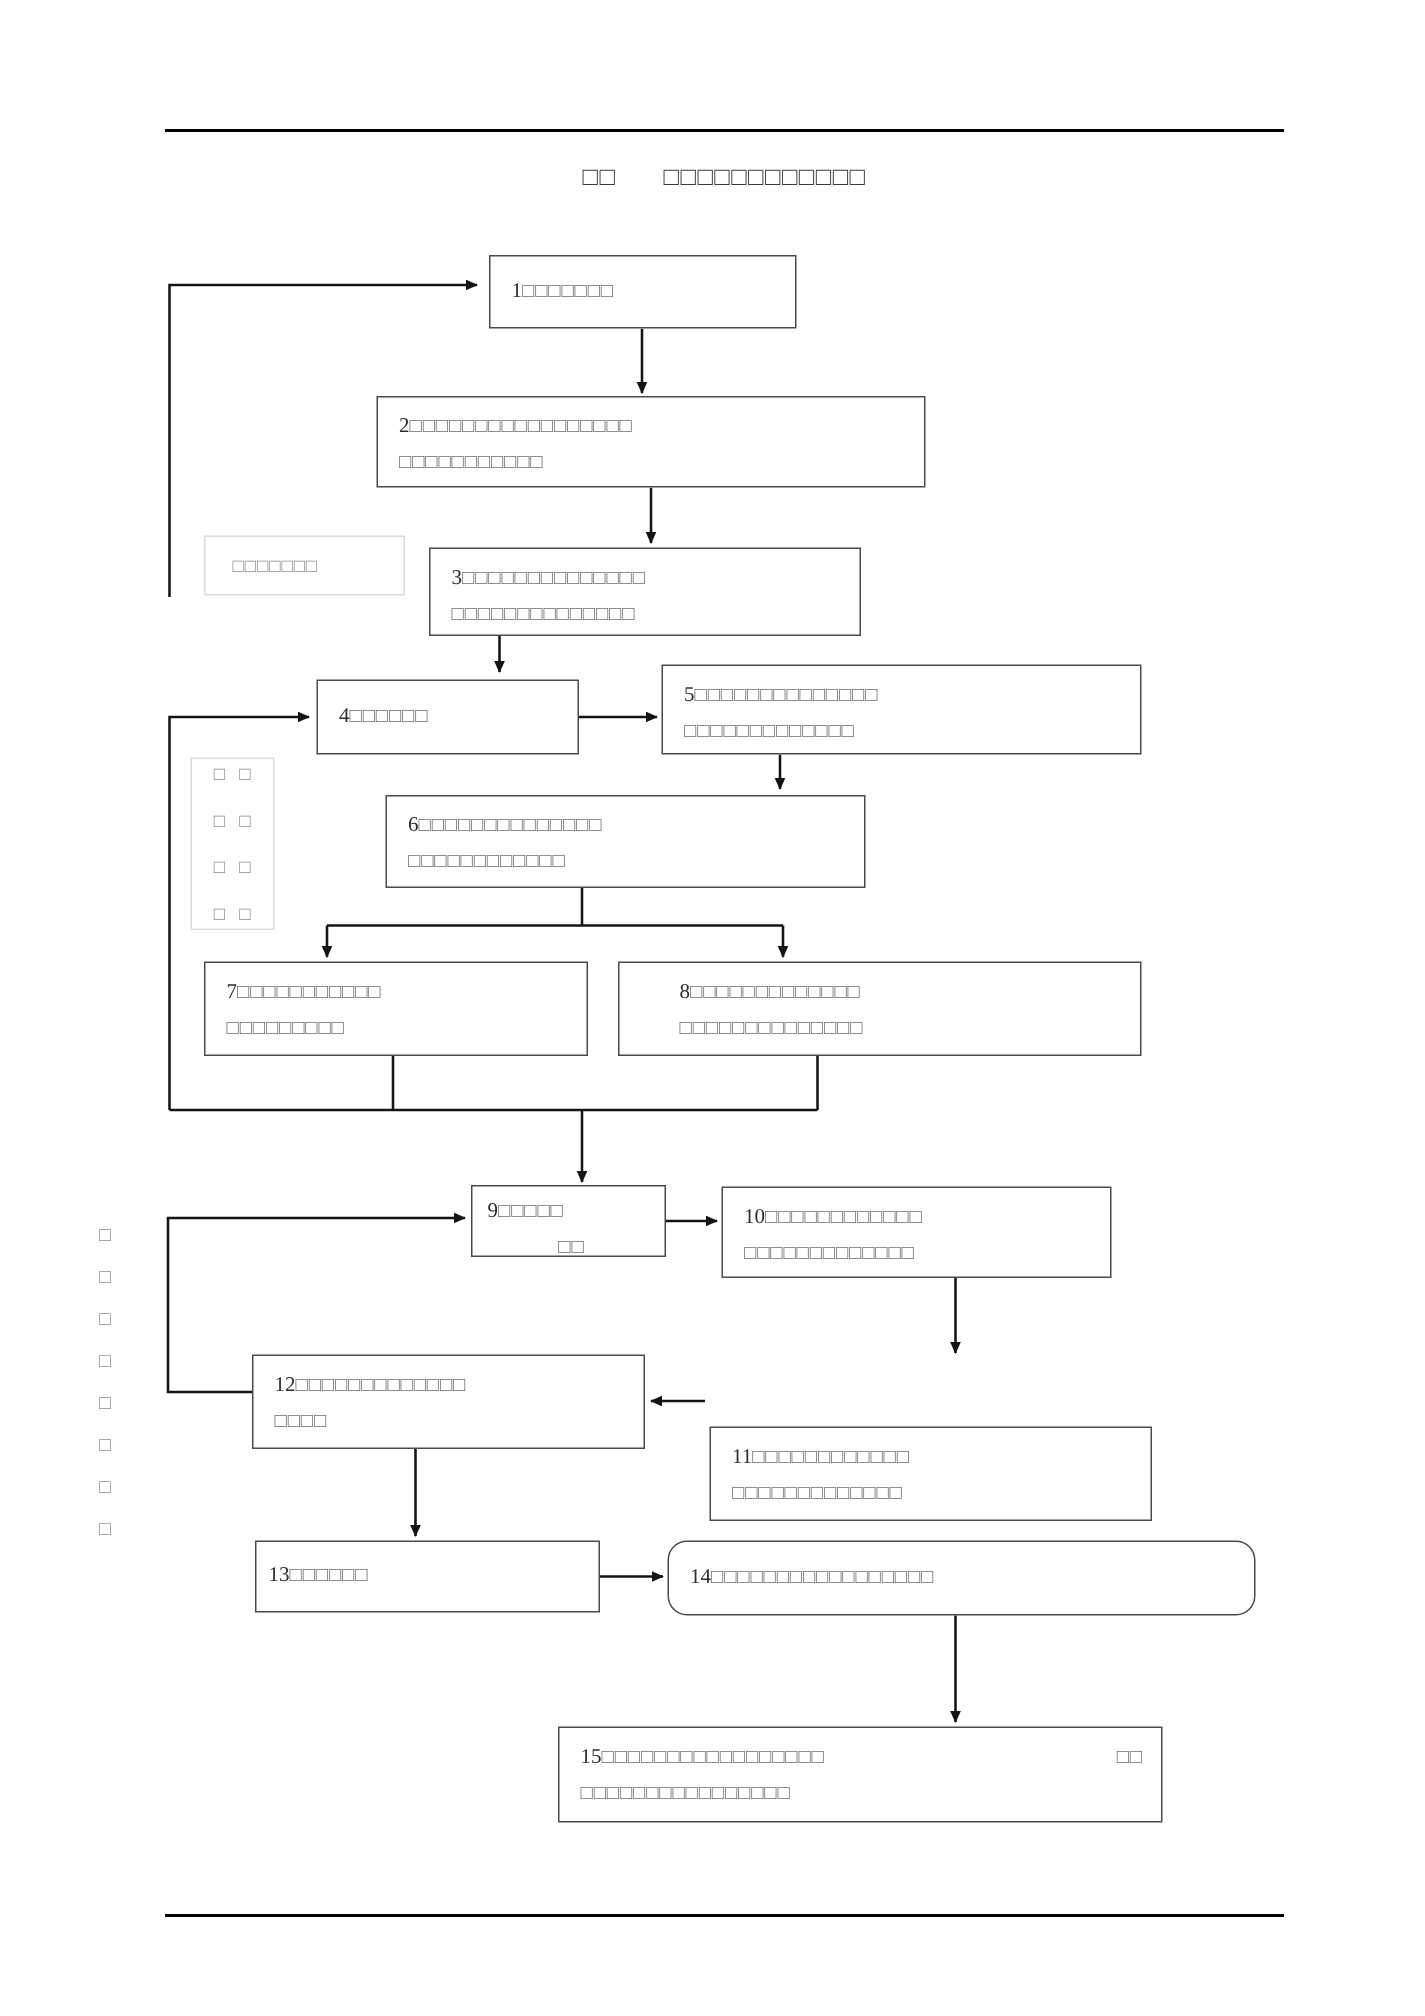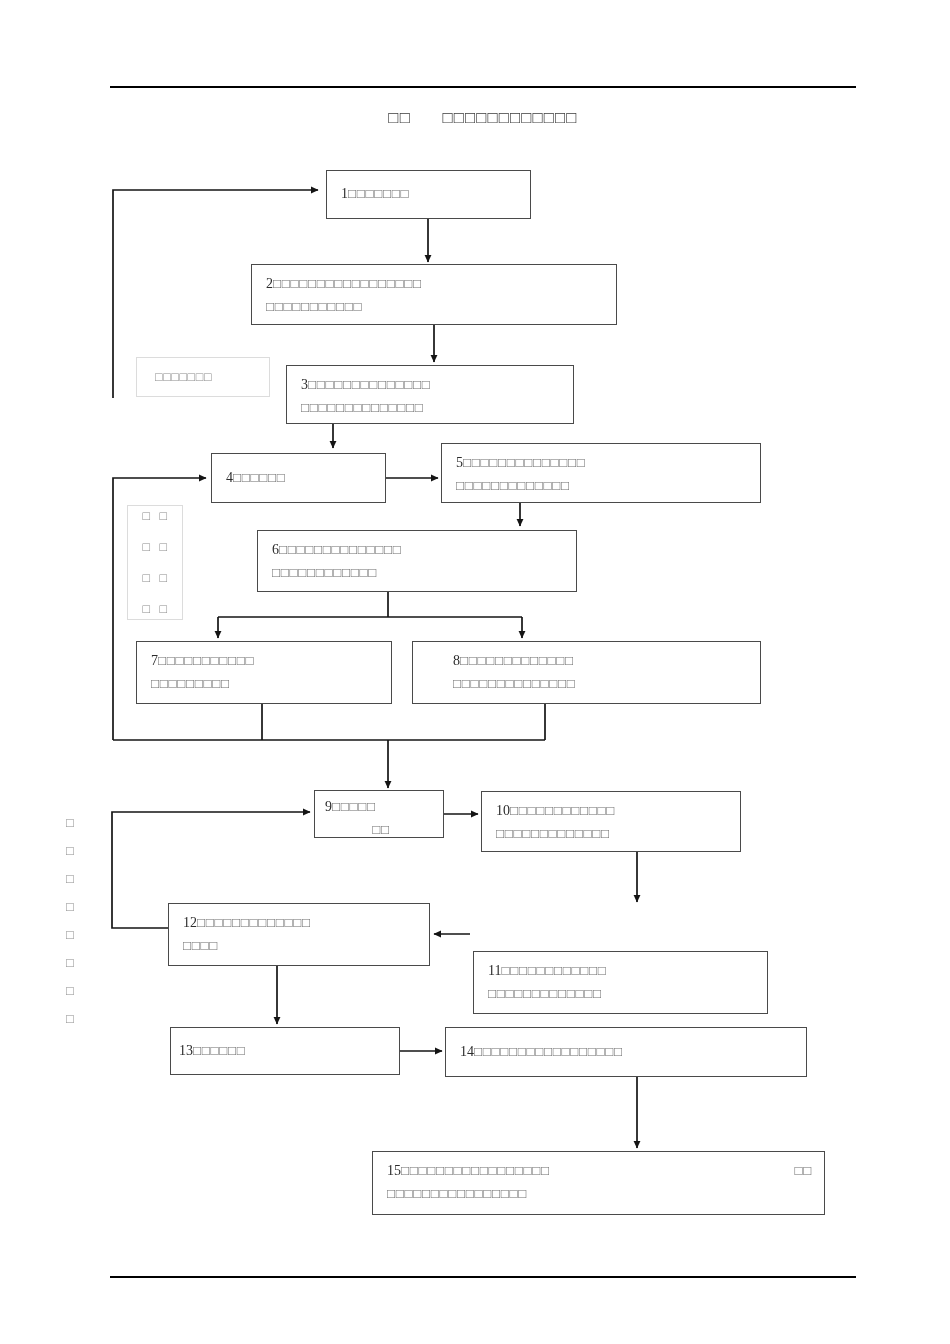--- a/index.html
+++ b/index.html
@@ -171,22 +171,22 @@
 
   <div class="node" style="left:168px;top:903px;width:262px;height:63px;">
     <div><span class="num">12</span><span>□□□□□□□□□□□□□</span></div>
     <div class="ln2">□□□□</div>
   </div>
 
   <div class="node center" style="left:170px;top:1027px;width:230px;height:48px;">
     <div><span class="num">13</span><span>□□□□□□</span></div>
   </div>
 
-  <div class="node midy" style="left:445px;top:1027px;width:362px;height:50px;">
+  <div class="node midy" style="left:445px;top:1027px;width:392px;height:50px;border-radius:13px;">
     <div><span class="num">14</span><span>□□□□□□□□□□□□□□□□□</span></div>
   </div>
 
-  <div class="node" style="left:372px;top:1151px;width:453px;height:64px;">
+  <div class="node" style="left:372px;top:1151px;width:403px;height:64px;">
     <div><span class="num">15</span><span>□□□□□□□□□□□□□□□□□</span><span class="tail">□□</span></div>
     <div class="ln2">□□□□□□□□□□□□□□□□</div>
   </div>
 
 </div>
 
 </body></html>

